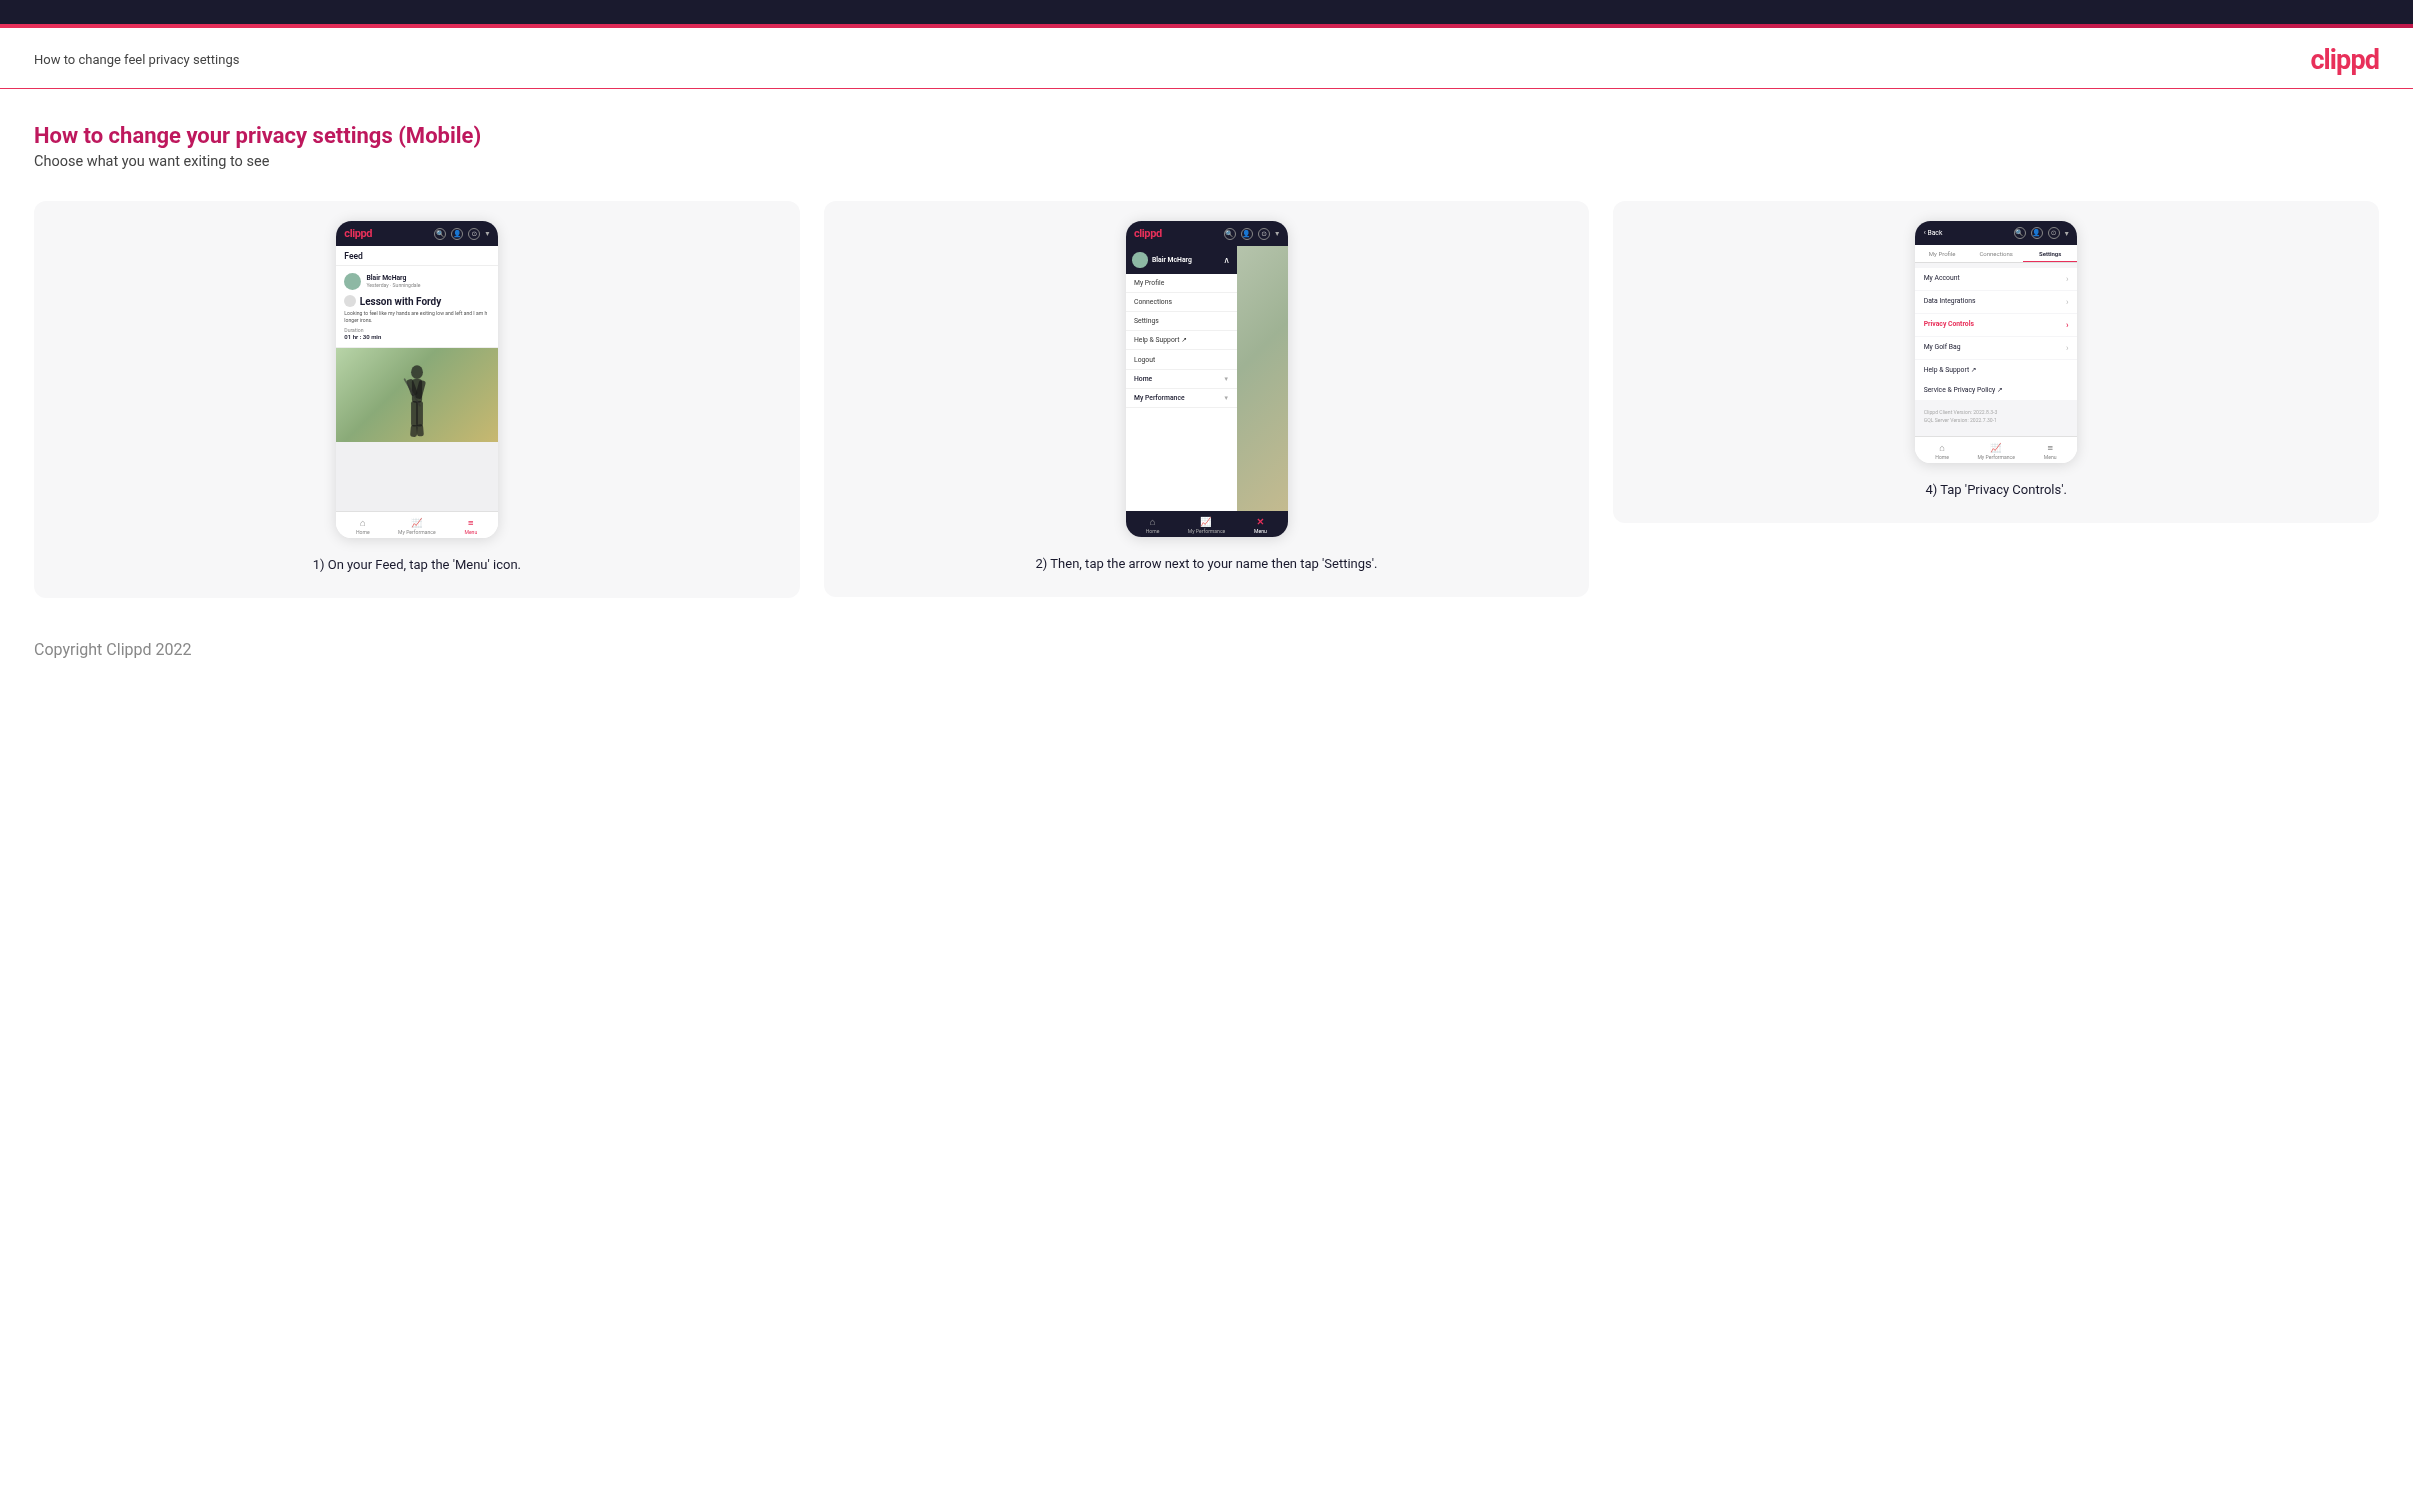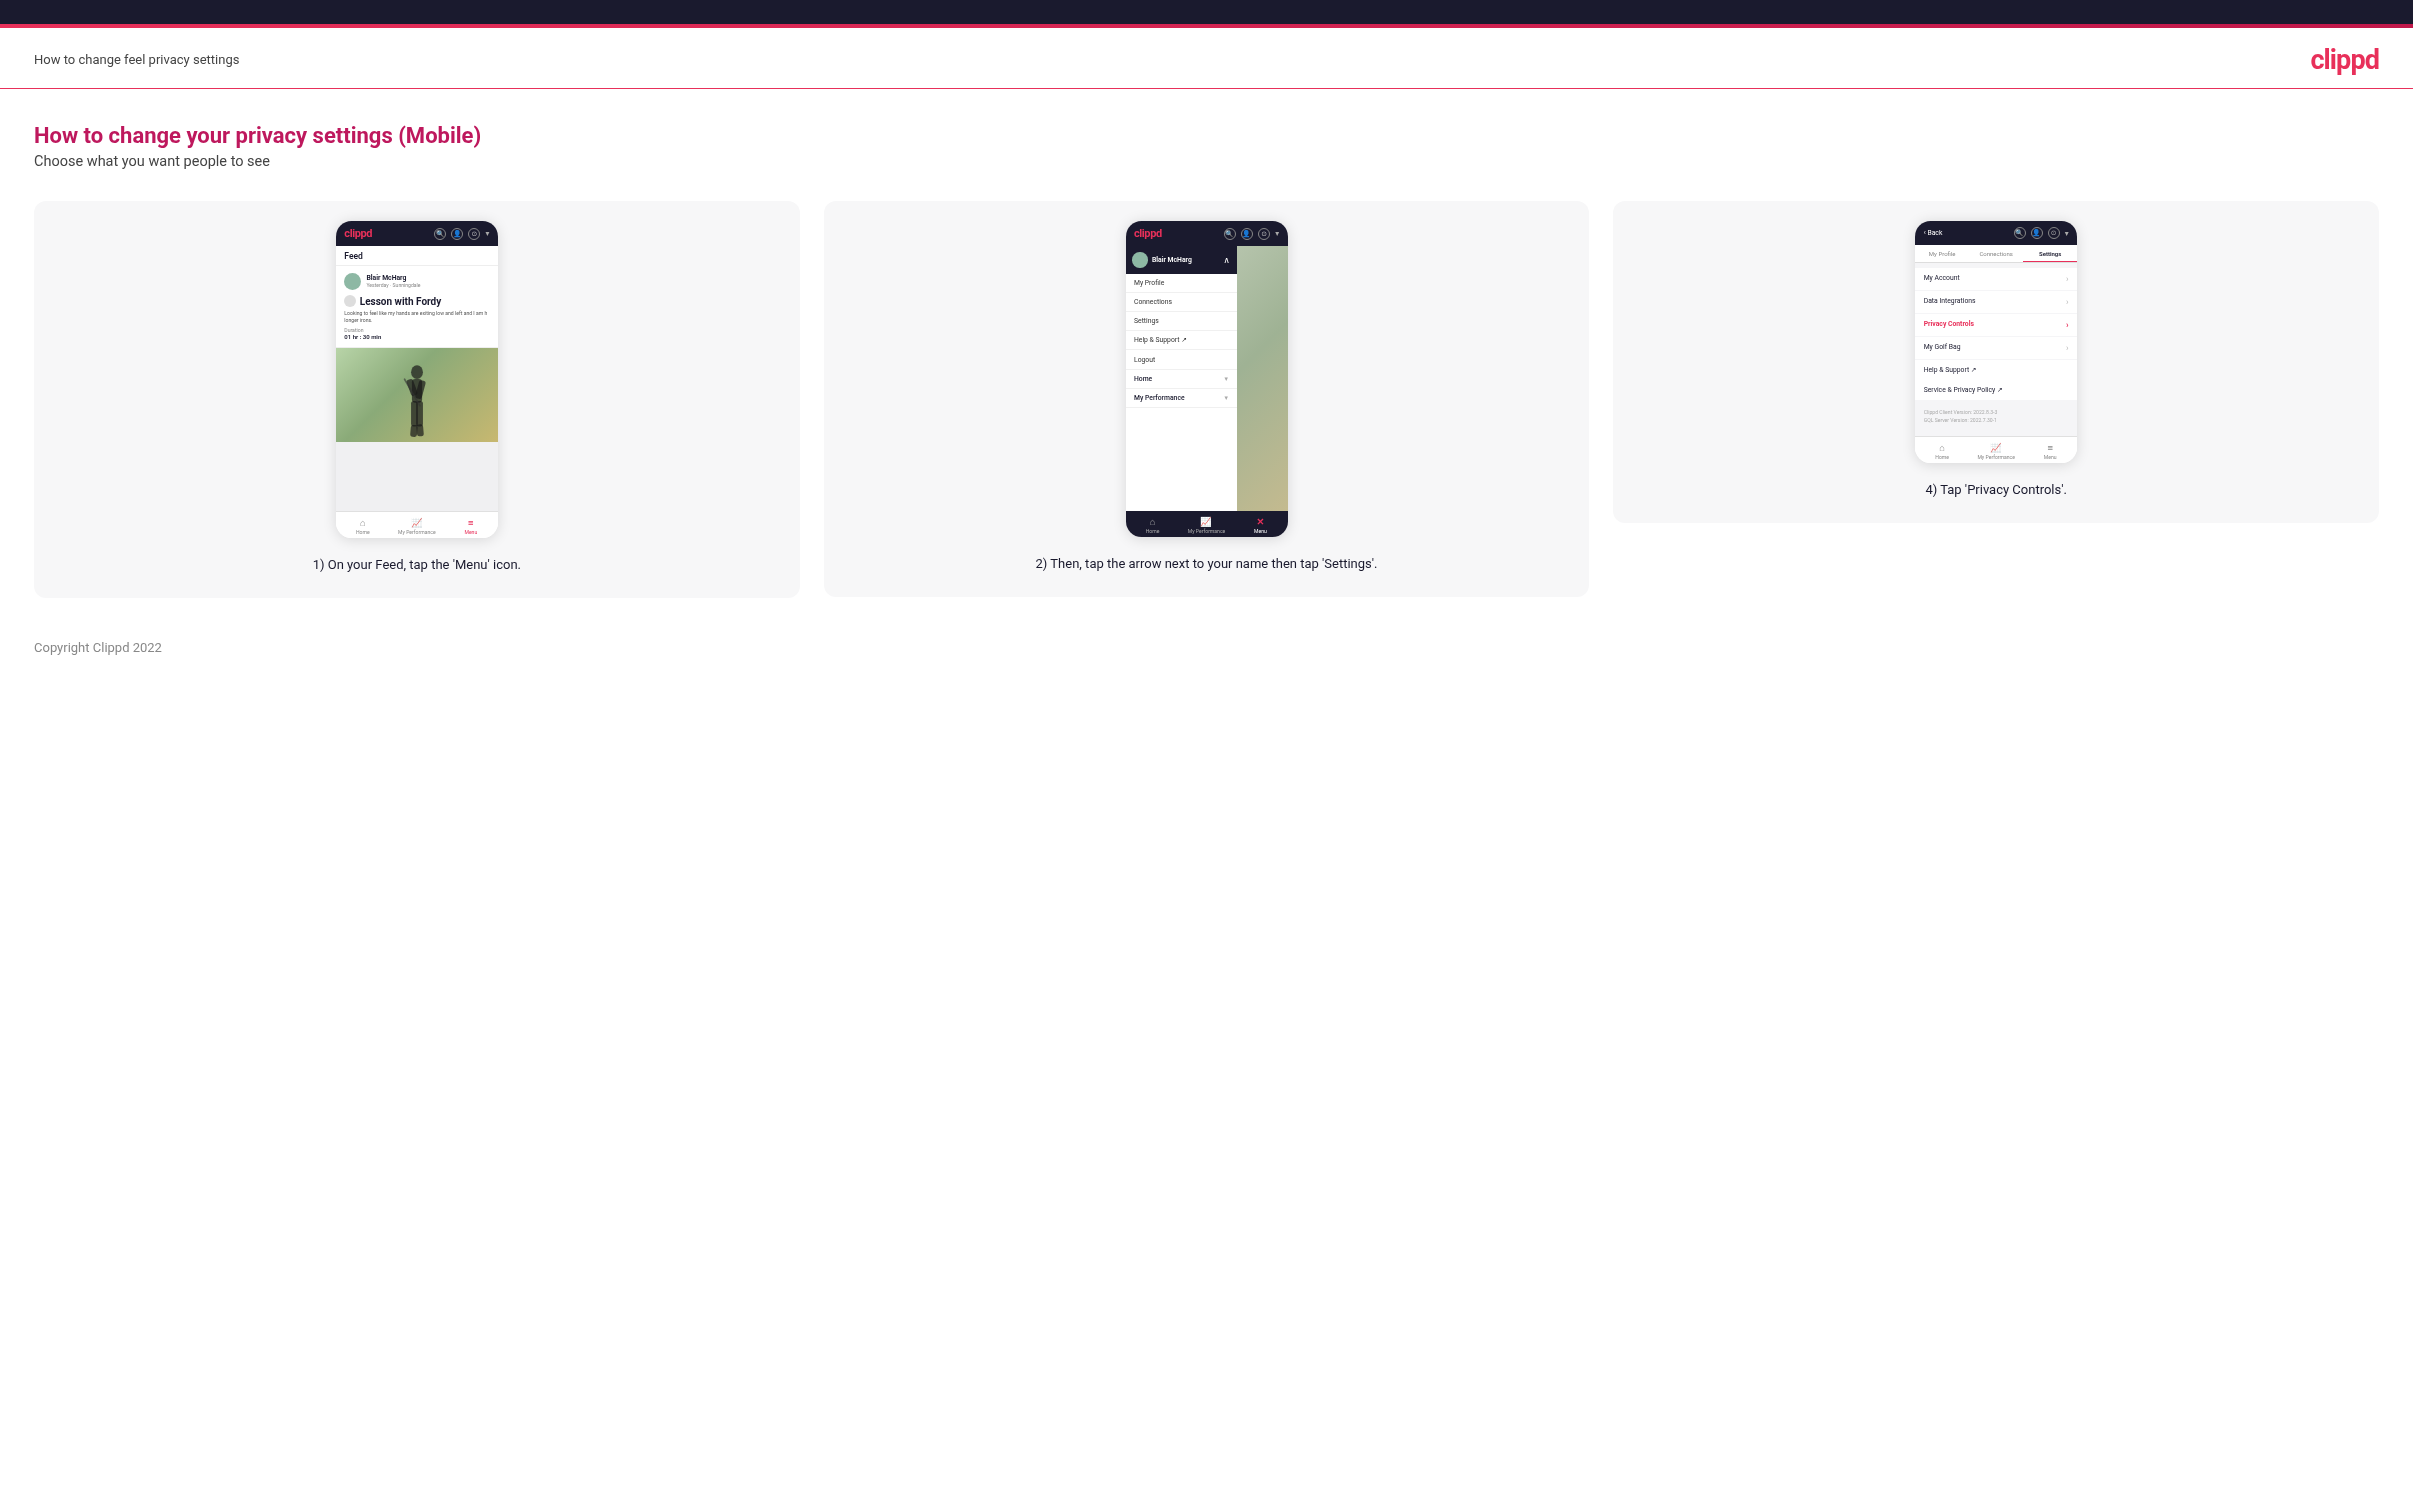--- a/index.html
+++ b/index.html
@@ -357,21 +357,21 @@
       font-size: 13px;
       color: #1a1a2e;
       text-align: center;
       line-height: 1.5;
       font-weight: 400;
     }
 
     
     .footer {
       padding: 15.4px 34px;
-      font-size: 13px;
+      font-size: 16px;
       color: #888;
     }
 
     
     .golfer-svg {
       position: absolute;
       bottom: 0;
       left: 50%;
       transform: translateX(-50%);
     }
@@ -382,21 +382,21 @@
 <div class="top-bar"></div>
 <div class="top-accent"></div>
 
 <div class="header">
   <span class="header-title">How to change feel privacy settings</span>
   <span class="logo">clippd</span>
 </div>
 
 <div class="main">
   <h1 class="page-heading">How to change your privacy settings (Mobile)</h1>
-  <p class="page-subheading">Choose what you want people to see</p>
+  <p class="page-subheading">Choose what you want exiting to see</p>
 
   <div class="steps">
 
     <div class="step-card">
       <div class="phone-mockup">
 
         <div class="phone-nav">
           <span class="phone-logo">clippd</span>
           <div class="phone-nav-icons">
             <span class="phone-icon circle-outline">🔍</span>

